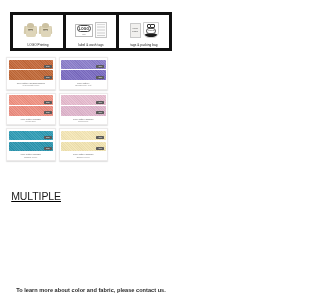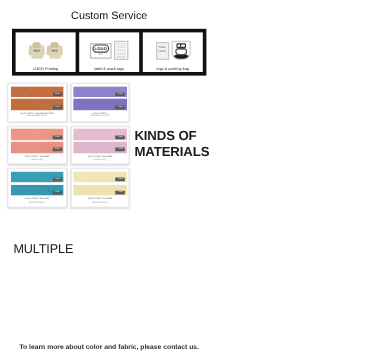--- a/index.html
+++ b/index.html
@@ -204,20 +204,21 @@
     margin-top:2px;
     padding:0 4px 0 4px;
     height:62px;
     box-sizing:border-box;
   }
   .colors-heading{
     width:62px;
     text-align:right;
     padding-right:5px;
     box-sizing:border-box;
+    text-decoration:underline;
   }
   .colors-heading .ch-text{
     font-size:10.5px;color:#1b1b1b;line-height:12.5px;letter-spacing:-0.1px;
   }
   .color-grid{
     flex:1;
     display:grid;
     grid-template-columns:repeat(7,1fr);
     grid-template-rows:repeat(3,1fr);
     gap:1.6px;
@@ -238,21 +239,20 @@
     color:#2a2a2a;
     letter-spacing:0.02px;
   }
 </style>
 </head>
 <body>
 
 <div class="page">
 
   <div class="header">
-    <div class="subtitle">Custom Service</div>
   </div>
 
   <div class="service-strip">
 
     <div class="service-card">
       <div class="art">
         <div class="hoodie">
           <div class="slv-l"></div>
             <div class="slv-r"></div>
           <div class="body"></div>
@@ -381,26 +381,20 @@
           <div class="chip">Color</div>
         </div>
         <div class="cardcap">
           <div class="l1">100% Cotton / 300GSM</div>
           <div class="l2">Brushed Fleece</div>
         </div>
       </div>
 
     </div>
 
-    <div class="materials-heading">
-      <div class="mh-text">
-        <span>KINDS OF</span><br>
-        <span>MATERIALS</span>
-      </div>
-    </div>
   </div>
 
   <div class="colors-section">
     <div class="colors-heading">
       <div class="ch-text">
         <span>MULTIPLE</span><br>
       </div>
     </div>
     <div class="color-grid">
       <div class="color-cell" style="background:#9db4d2"></div>

